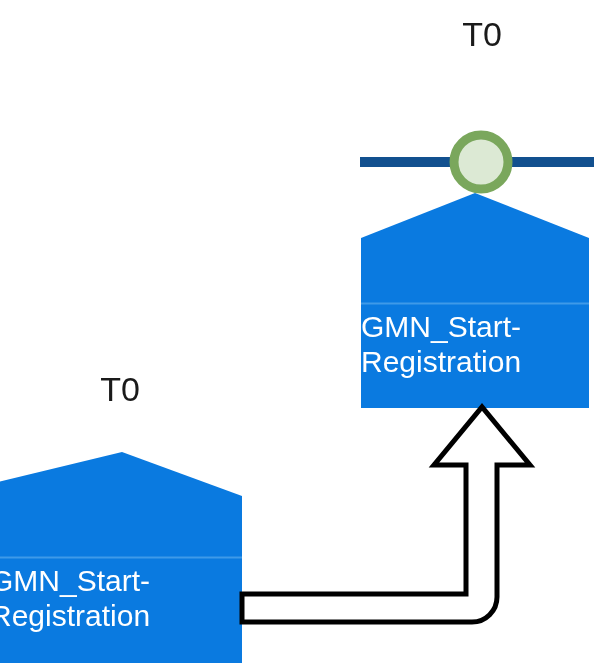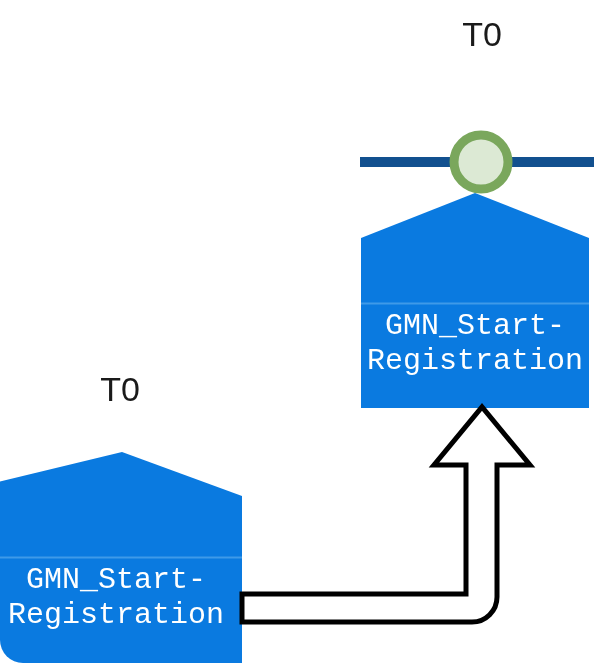--- a/index.html
+++ b/index.html
@@ -7,36 +7,35 @@
     padding: 0;
     background: #ffffff;
   }
   #canvas {
     position: relative;
     width: 606px;
     height: 663px;
     background: #ffffff;
     overflow: hidden;
     font-family: "Liberation Sans", sans-serif;
-    border-radius: 23px;
   }
   svg.layer {
     position: absolute;
     top: 0;
     left: 0;
     width: 606px;
     height: 663px;
   }
   .node-label {
     position: absolute;
     color: #ffffff;
-    font-family: Liberation Mono, monospace;
+    font-family: Liberation Sans, sans-serif;
     font-size: 30px;
     line-height: 35px;
-    text-align: center;
+    text-align: left;
     white-space: pre-line;
     letter-spacing: 0px;
   }
   .time-label {
     position: absolute;
     color: #1a1a1a;
     font-family: "Liberation Sans", sans-serif;
     font-size: 34px;
     line-height: 36px;
     text-align: center;

